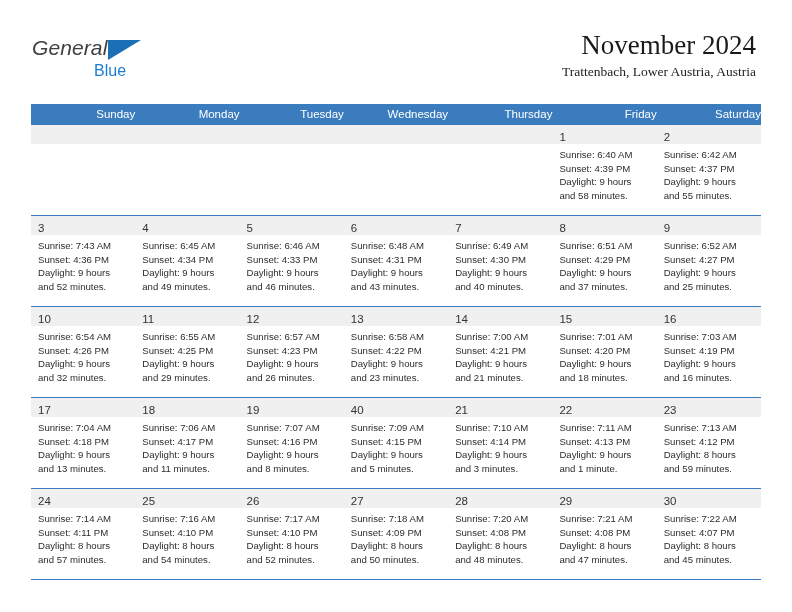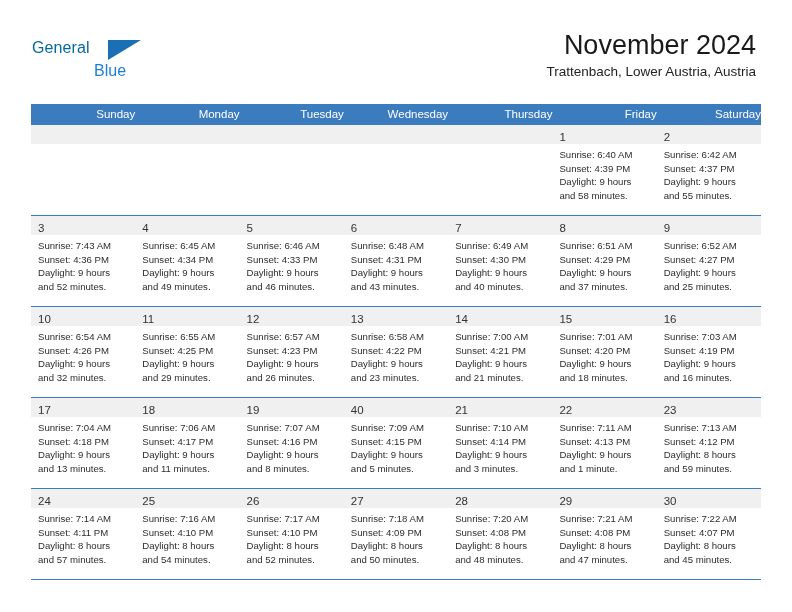--- a/index.html
+++ b/index.html
@@ -33,24 +33,25 @@
     position: absolute;
     left: 32px;
     top: 36px;
     width: 180px;
     height: 48px;
   }
   .logo-general {
     position: absolute;
     left: 0;
     top: 0;
-    font-size: 16px;
+    font-size: 21px;
     letter-spacing: 0.1px;
-    color: #0369a1;
+    color: #404040;
     line-height: 24px;
+    font-style: italic;
   }
   .logo-triangle {
     position: absolute;
     left: 76px;
     top: 4px;
     width: 0;
     height: 0;
     border-left: 33px solid #1b6fb5;
     border-bottom: 20px solid transparent;
   }
@@ -60,20 +61,21 @@
     top: 23px;
     font-size: 16px;
     color: #1b7fd4;
     line-height: 24px;
   }
   .title-block {
     position: absolute;
     right: 36px;
     top: 28px;
     text-align: right;
+    font-family: Liberation Serif, serif;
   }
   .cal-title {
     font-size: 27px;
     color: #1a1a1a;
     line-height: 34px;
     white-space: nowrap;
   }
   .cal-subtitle {
     font-size: 13.5px;
     color: #222222;

